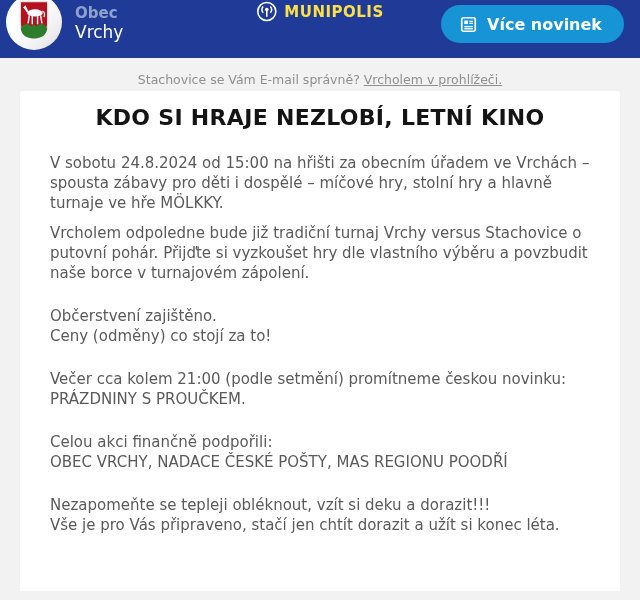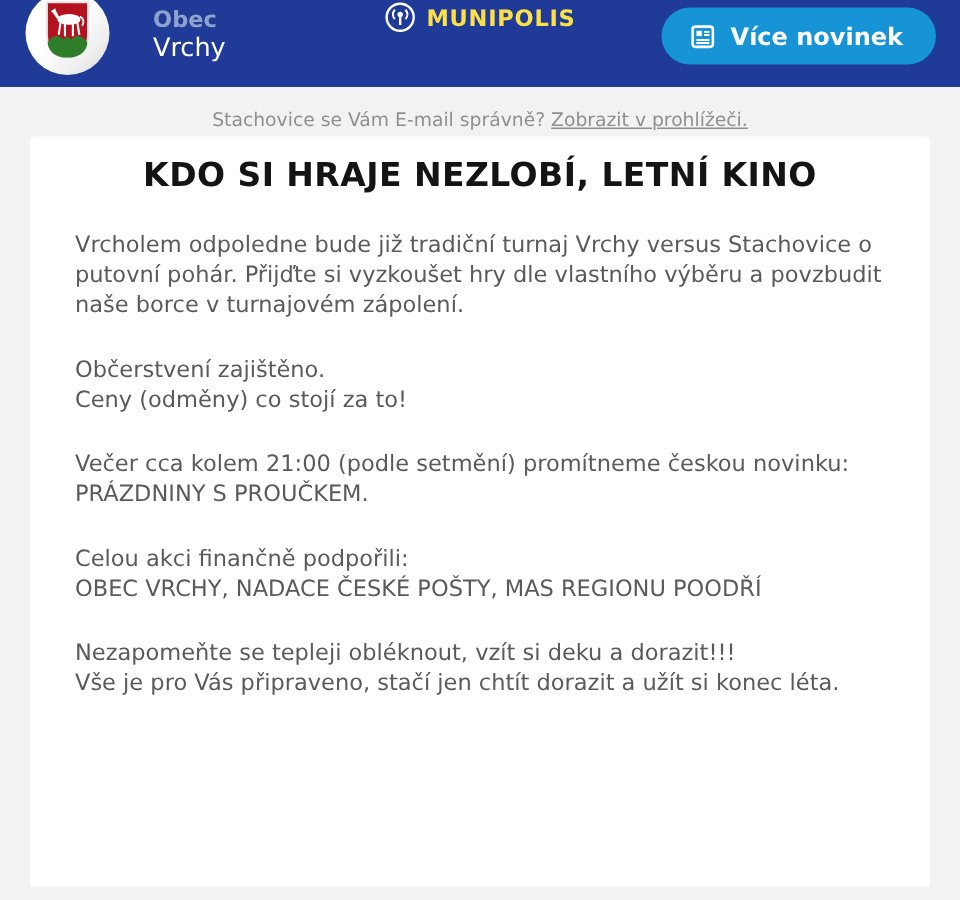--- a/index.html
+++ b/index.html
@@ -17,22 +17,21 @@
   .topbar {
     height: 58px;
     background: #1f3b97;
     display: flex;
     align-items: flex-start;
     position: relative;
   }
   .brand {
     display: flex;
     align-items: flex-start;
-    padding-left: 17px;
-    gap: 16px;
+    padding-left: 6px;
   }
   .logo-badge {
     width: 56px; height: 56px;
     border-radius: 50%;
     background: linear-gradient(315deg, #d8d8d8 4%, #ededed 22%, #ffffff 55%);
     margin-top: -6px;
     display: flex; align-items: center; justify-content: center;
     flex: 0 0 auto;
   }
   .brand-text { margin-left: 13px; padding-top: 6px; line-height: 1; }
@@ -178,25 +177,26 @@
           <path d="M5,11 H13.2" stroke="#ffffff" stroke-width="1.3"></path>
           <path d="M5,13 H13.2" stroke="#ffffff" stroke-width="1.3"></path>
         </svg>
       </span>
       <span>Více novinek</span>
     </button>
   </header>
 
   <div class="preheader">
     <span>Stachovice se Vám E-mail správně?</span>
-    <a href="#">Zobrazit v prohlížeči.</a>
+    <a href="#">Vrcholem v prohlížeči.</a>
   </div>
 
   <main class="card">
     <h1>KDO SI HRAJE NEZLOBÍ, LETNÍ KINO</h1>
+    <p>V sobotu 24.8.2024 od 15:00 na hřišti za obecním úřadem ve Vrchách – spousta zábavy pro děti i dospělé – míčové hry, stolní hry a hlavně turnaje ve hře MÖLKKY.</p>
     <p>Vrcholem odpoledne bude již tradiční turnaj Vrchy versus Stachovice o putovní pohár. Přijďte si vyzkoušet hry dle vlastního výběru a povzbudit naše borce v turnajovém zápolení.</p>
     <p class="gap">Občerstvení zajištěno.
 Ceny (odměny) co stojí za to!</p>
     <p class="gap">Večer cca kolem 21:00 (podle setmění) promítneme českou novinku:
 PRÁZDNINY S PROUČKEM.</p>
     <p class="gap">Celou akci finančně podpořili:
 OBEC VRCHY, NADACE ČESKÉ POŠTY, MAS REGIONU POODŘÍ</p>
     <p class="gap">Nezapomeňte se tepleji obléknout, vzít si deku a dorazit!!!
 Vše je pro Vás připraveno, stačí jen chtít dorazit a užít si konec léta.</p>
   </main>

